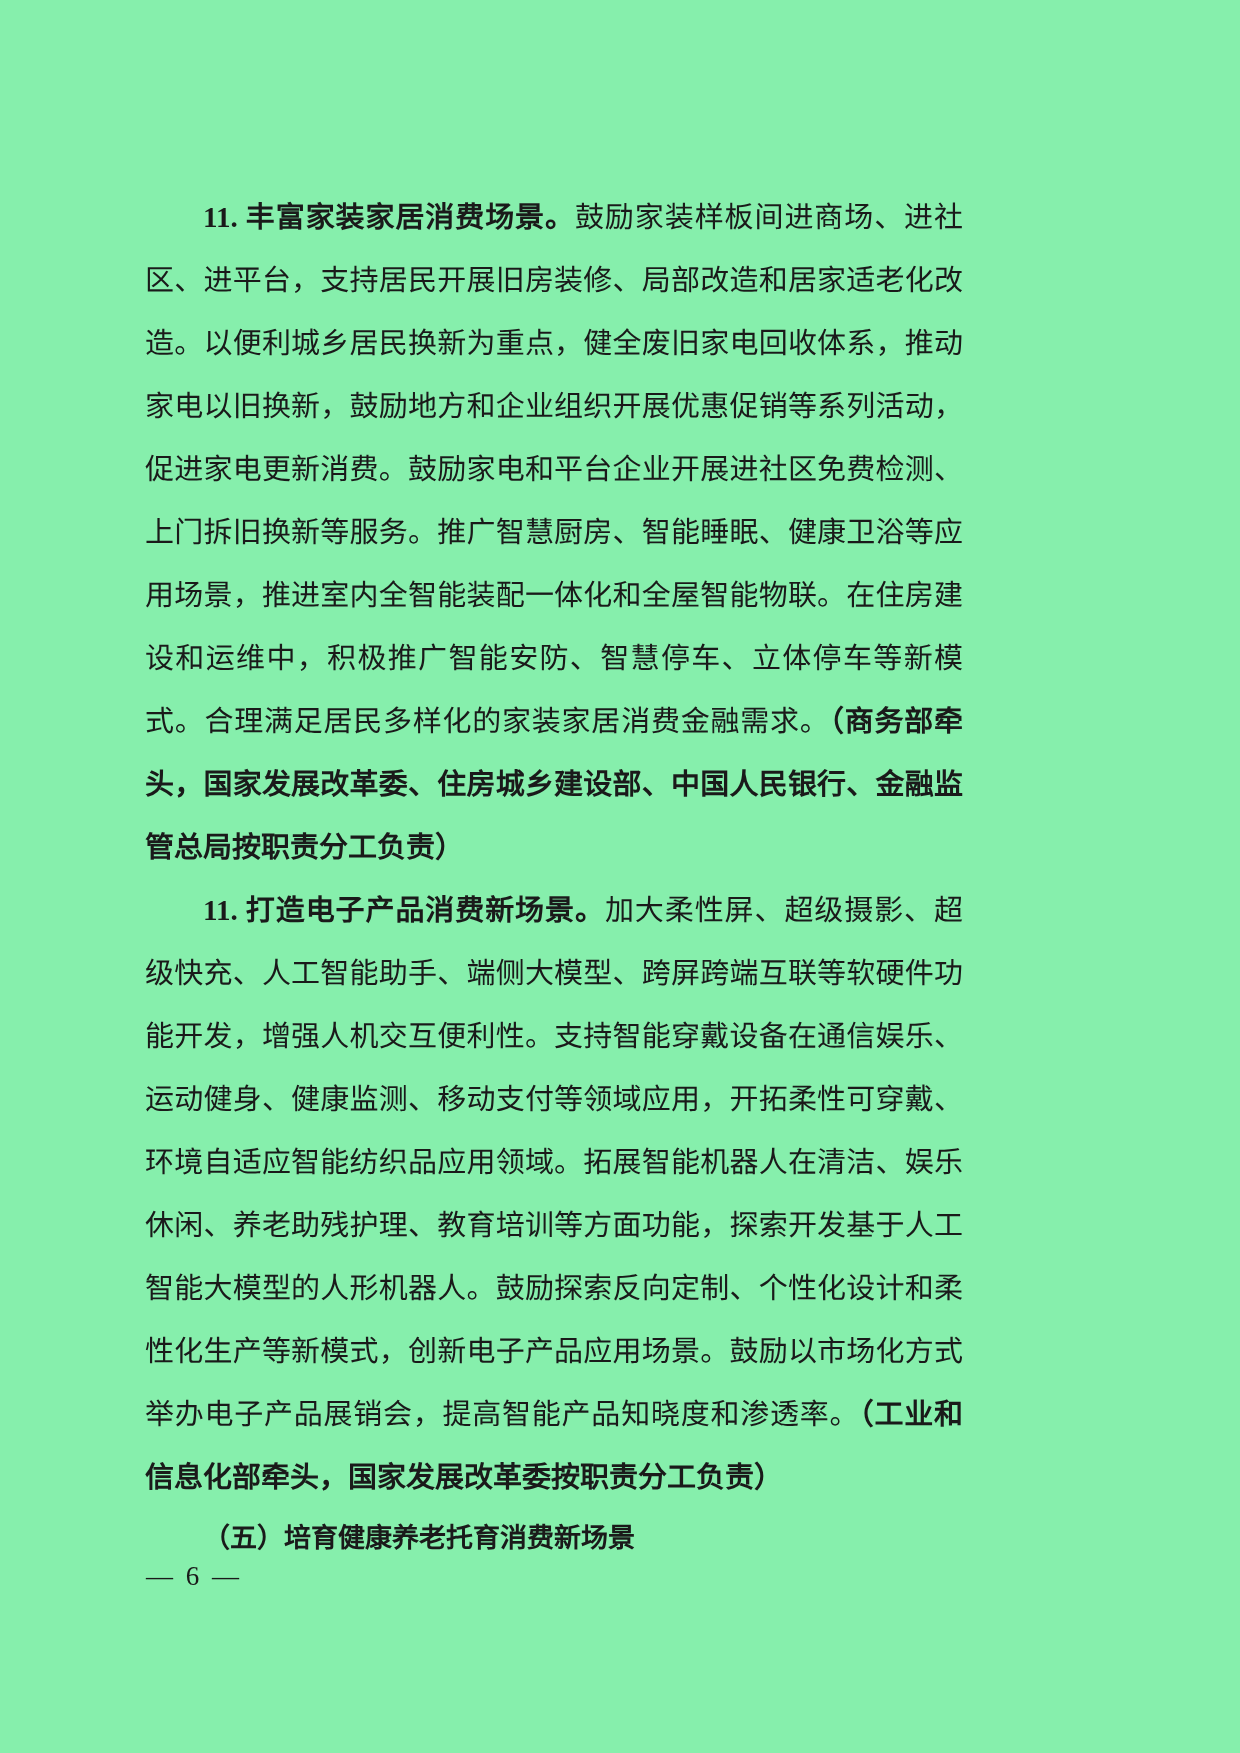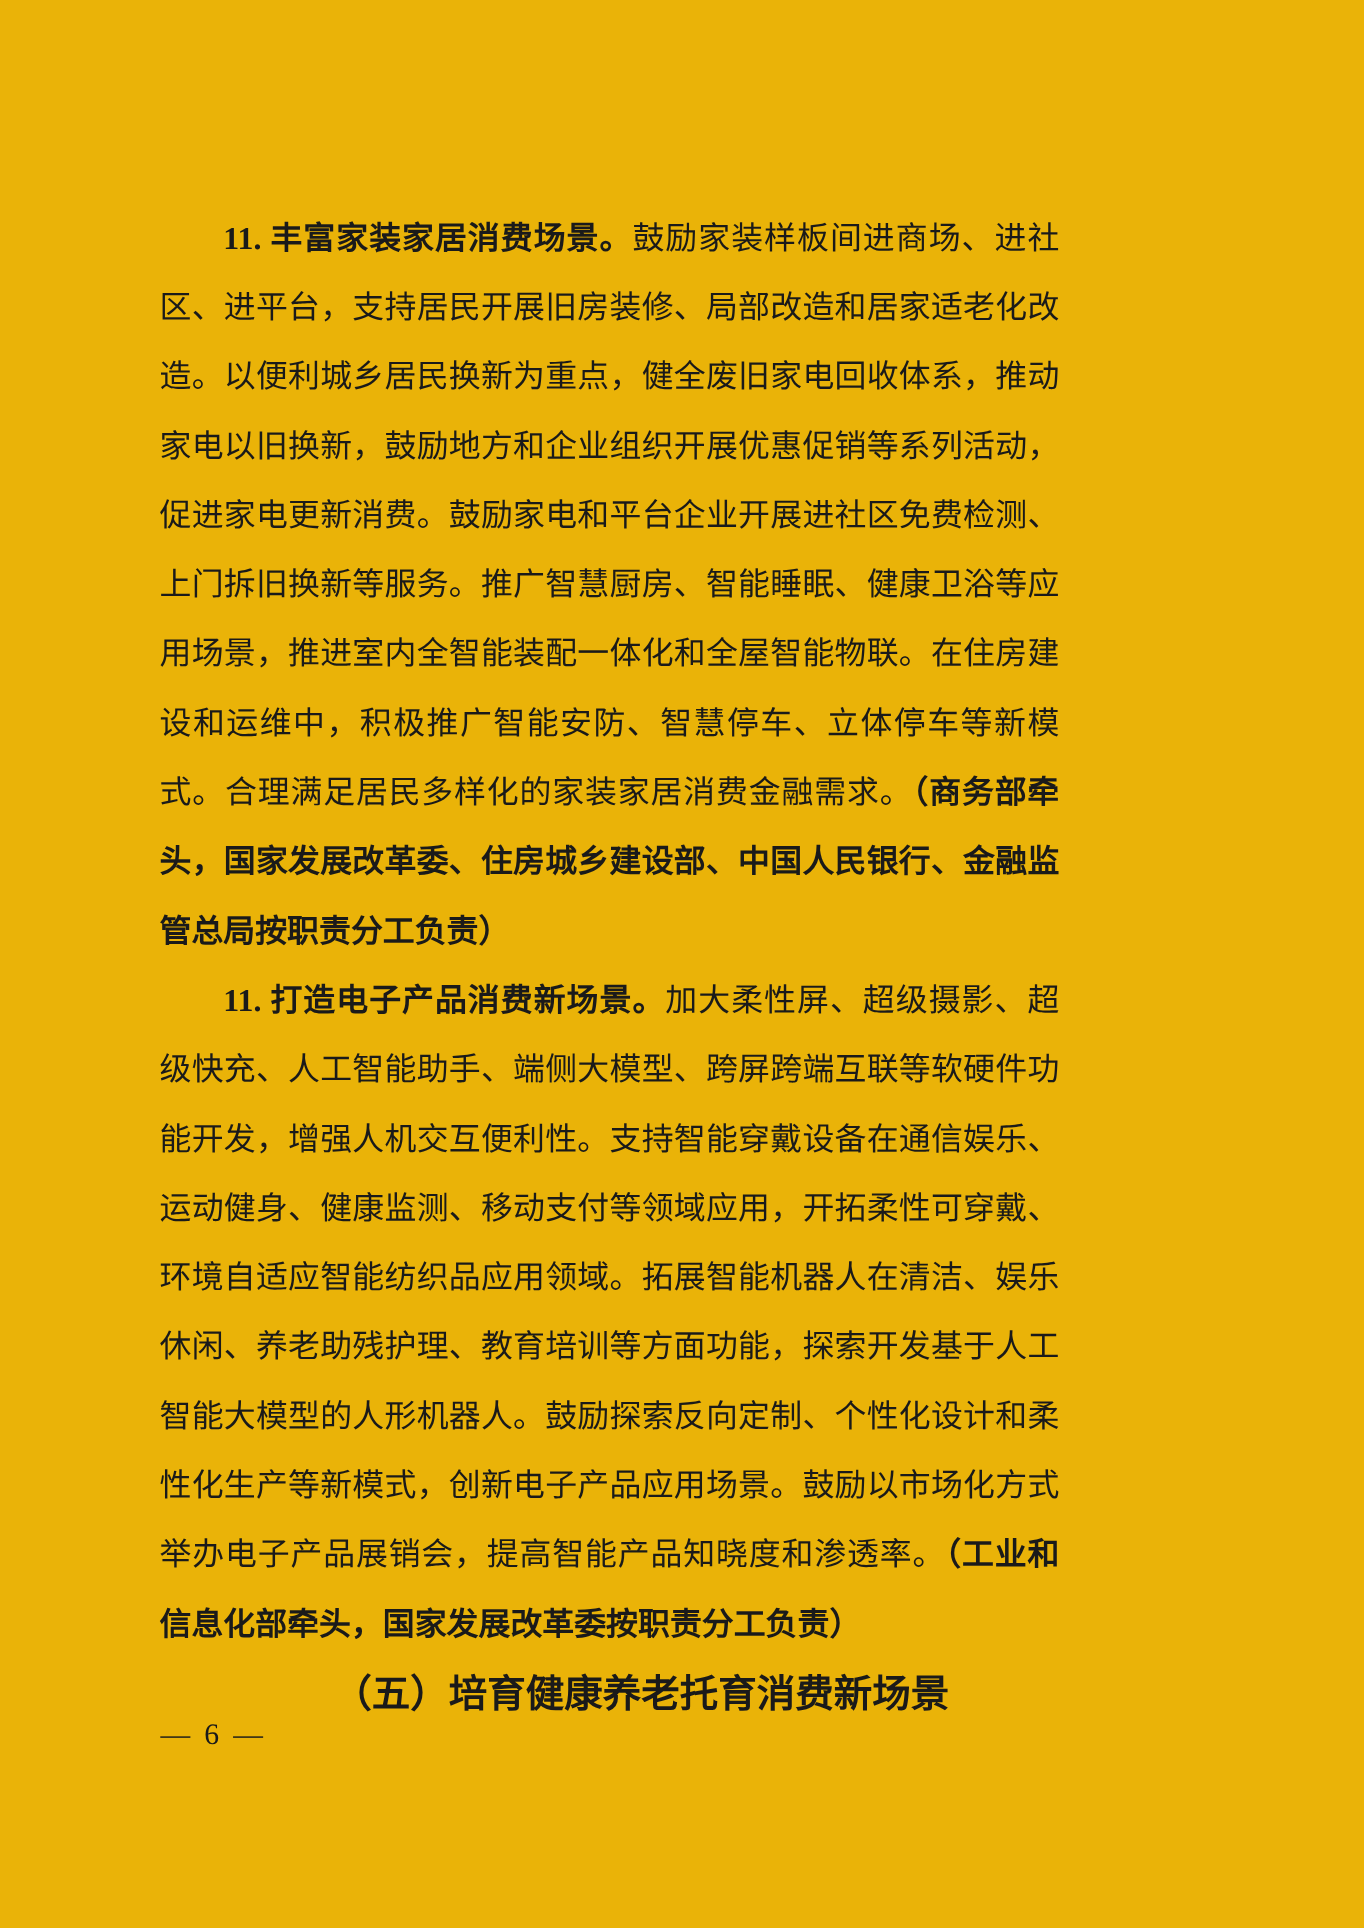--- a/index.html
+++ b/index.html
@@ -4,21 +4,21 @@
 <style>
   html, body {
     margin: 0;
     padding: 0;
     background: #ffffff;
   }
   .page {
     position: relative;
     width: 1240px;
     height: 1753px;
-    background: #eab308;
+    background: #86efac;
     overflow: hidden;
     font-family: "Liberation Serif", "DejaVu Serif", serif;
     color: #1a1a1a;
   }
   .content {
     position: absolute;
     left: 145px;
     top: 186px;
     width: 818px;
   }
@@ -32,25 +32,26 @@
     word-break: break-all;
   }
   .para-heading {
     font-weight: 700;
   }
   .attribution {
     font-weight: 700;
   }
   .section-heading {
     margin: 0;
-    font-size: 35px;
+    font-size: 27px;
     line-height: 63px;
     text-indent: 58px;
     font-weight: 700;
-    text-align: center;
+    text-align: left;
+    font-family: Liberation Mono, monospace;
   }
   .page-footer {
     position: absolute;
     left: 146px;
     top: 1560px;
     font-size: 27px;
     line-height: 32px;
     letter-spacing: 3px;
     color: #1a1a1a;
     white-space: nowrap;

